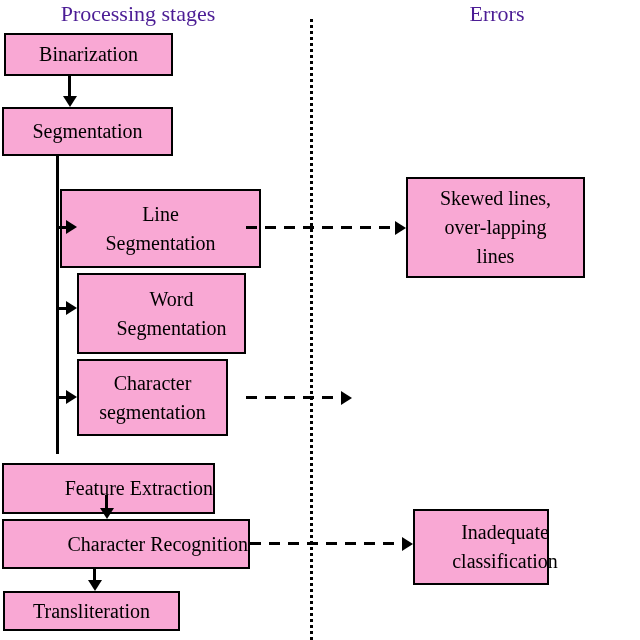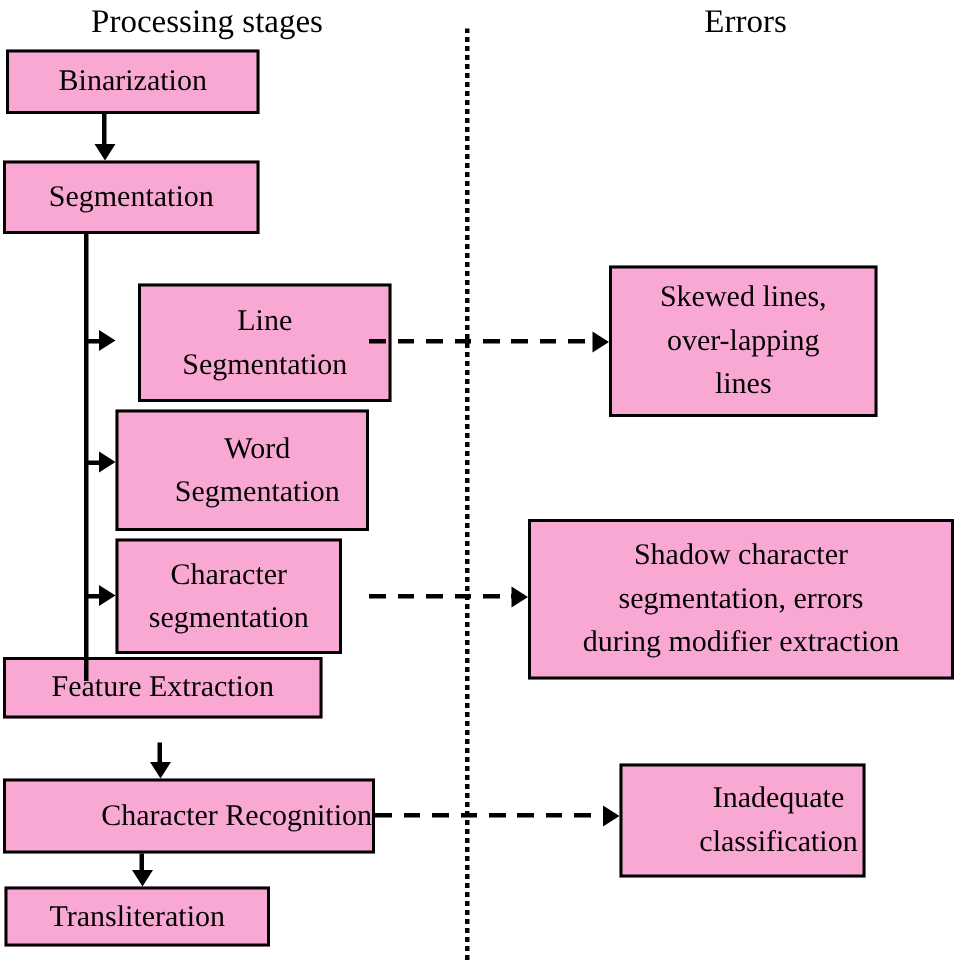--- a/index.html
+++ b/index.html
@@ -14,21 +14,21 @@
     background: #ffffff;
     font-family: "Liberation Serif", "DejaVu Serif", serif;
     color: #000000;
     overflow: hidden;
   }
   .col-header {
     position: absolute;
     text-align: center;
     font-size: 22px;
     line-height: 1.2;
-    color: #000000;
+    color: #4c1d95;
   }
   .box {
     position: absolute;
     border: 2px solid #000000;
     background: #f9a8d4;
     display: flex;
     align-items: center;
     justify-content: center;
     box-sizing: border-box;
   }
@@ -86,60 +86,55 @@
   <div class="dotted-vline" style="left:310px; top:19px; height:621px;"></div>
 
   <div class="box" style="left:4px; top:33px; width:169px; height:43px;">
     <span class="box-label">Binarization</span>
   </div>
 
   <div class="box" style="left:2px; top:107px; width:171px; height:49px;">
     <span class="box-label">Segmentation</span>
   </div>
 
-  <div class="box" style="left:92px; top:189px; width:169px; height:79px;">
+  <div class="box" style="left:60px; top:189px; width:201px; height:79px;">
     <span class="box-label">Line
 Segmentation</span>
   </div>
 
   <div class="box" style="left:77px; top:273px; width:169px; height:81px;padding-left:20px;">
     <span class="box-label">Word
 Segmentation</span>
   </div>
 
   <div class="box" style="left:77px; top:359px; width:151px; height:77px;">
     <span class="box-label">Character
 segmentation</span>
   </div>
 
-  <div class="box" style="left:2px; top:438px; width:213px; height:41px;">
+  <div class="box" style="left:2px; top:463px; width:213px; height:51px;justify-content:flex-end;">
     <span class="box-label">Feature Extraction</span>
   </div>
 
   <div class="box" style="left:2px; top:519px; width:248px; height:50px;justify-content:flex-end;">
     <span class="box-label">Character Recognition</span>
   </div>
 
   <div class="box" style="left:3px; top:591px; width:177px; height:40px;">
     <span class="box-label">Transliteration</span>
   </div>
 
   <div class="box" style="left:406px; top:177px; width:179px; height:101px;">
     <span class="box-label">Skewed lines,
 over-lapping
 lines</span>
   </div>
 
-  <div class="box" style="left:352px; top:346px; width:284px; height:107px;">
-    <span class="box-label">Shadow character
-segmentation, errors
-during modifier extraction</span>
-  </div>
 
-  <div class="box" style="left:413px; top:509px; width:164px; height:76px;padding-left:48px;">
+  <div class="box" style="left:413px; top:509px; width:136px; height:76px;padding-left:48px;">
     <span class="box-label">Inadequate
 classification</span>
   </div>
 
   <div class="vline" style="left:68px; top:76px; height:21px;"></div>
   <div class="arrow-down" style="left:63px; top:96px;"></div>
 
   <div class="vline" style="left:56px; top:156px; height:298px;"></div>
 
   <div class="hline" style="left:57px; top:226px; width:11px;"></div>

